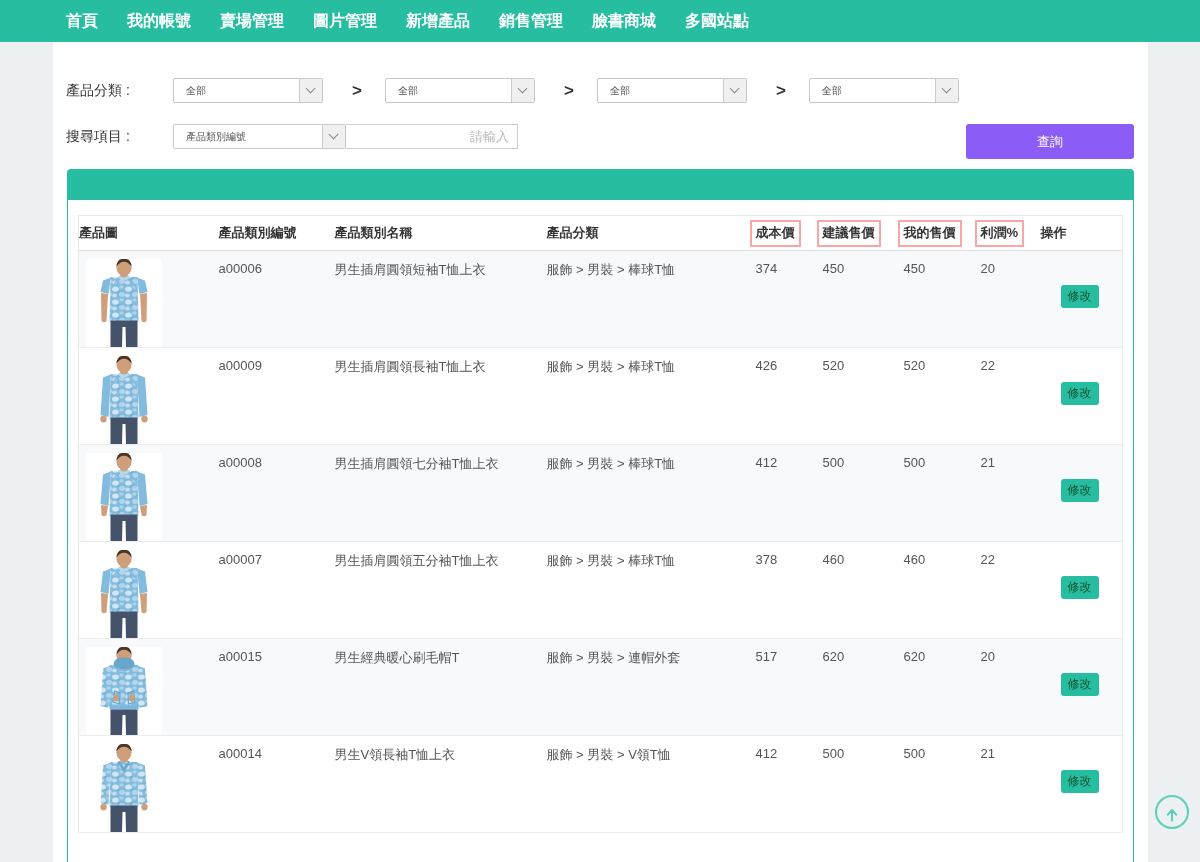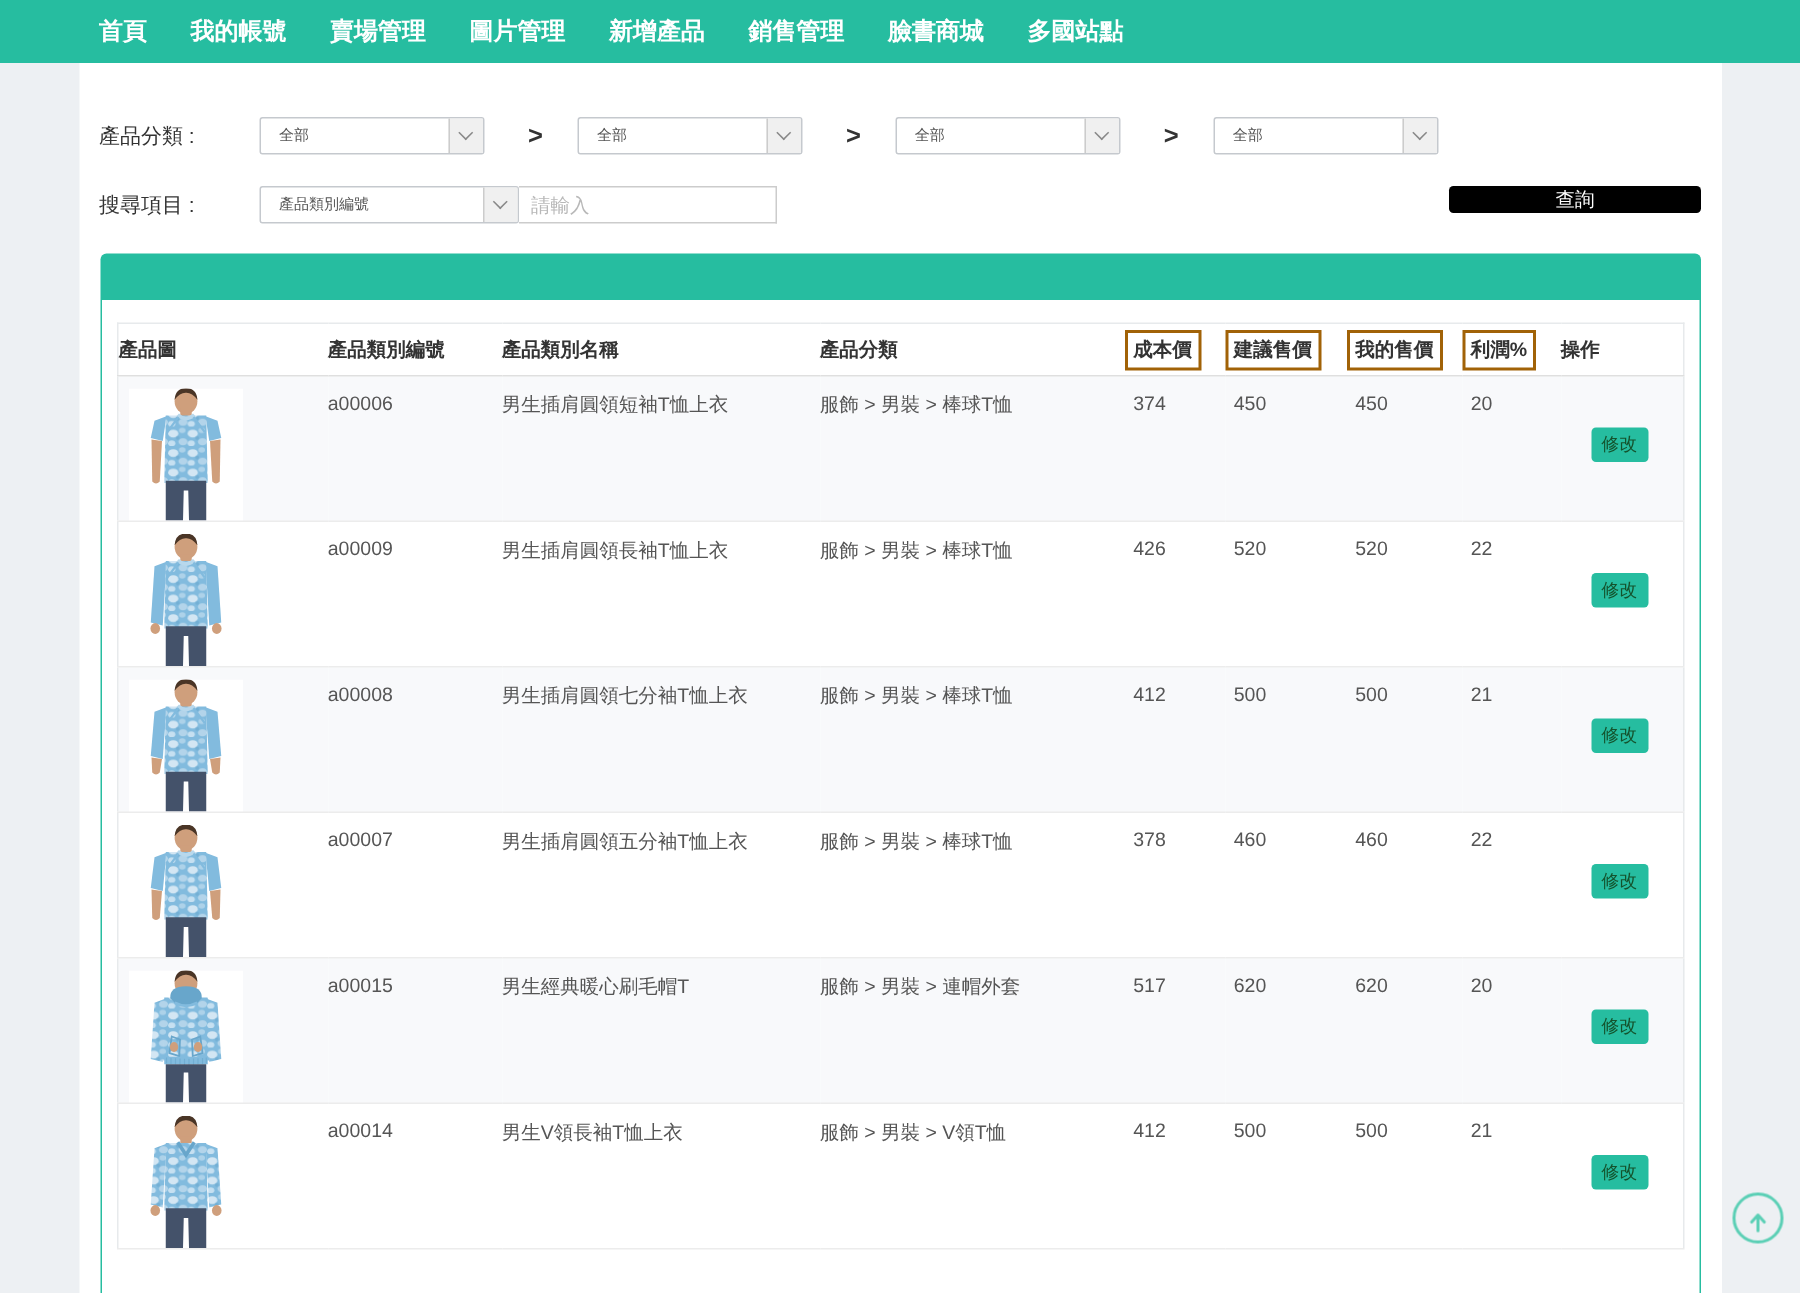--- a/index.html
+++ b/index.html
@@ -12,33 +12,33 @@
   .frow{display:flex;align-items:center;height:25px;}
   .frow1{margin-top:36px;}
   .frow2{margin-top:21px;position:relative;}
   .flabel{width:107px;font-size:14px;color:#333;flex:none;}
   .sel{position:relative;height:25px;border:1px solid #c5c9ce;border-radius:2px;background:#fff;font-size:10px;color:#555;line-height:23px;padding-left:12px;flex:none;}
   .sel .abox{position:absolute;right:0;top:0;width:23px;height:23px;background:#f0f0f0;border-left:1px solid #ccc;}
   .sel .abox:after{content:"";position:absolute;left:7px;top:6px;width:6px;height:6px;border-right:1.5px solid #888;border-bottom:1.5px solid #888;transform:rotate(45deg);}
   .selc{width:150px;}
   .sels{width:173px;}
   .sep{font-size:17px;font-weight:700;color:#333;margin:0 23px 0 29px;flex:none;}
-  .searchbox{width:172px;height:25px;border:1px solid #ccc;border-left:none;font-size:13px;color:#555;padding:0 8px;outline:none;font-family:inherit;}
+  .searchbox{width:172px;height:25px;border:1px solid #ccc;border-left:none;font-size:13px;color:#555;padding:0 8px;outline:none;font-family:inherit;text-align:right;}
   .searchbox::placeholder{color:#b8b8b8;}
-  .qbtn{position:absolute;right:1px;top:0;width:168px;height:18px;background:#000000;color:#fff;border:none;border-radius:3px;font-size:13px;cursor:pointer;font-family:inherit;}
+  .qbtn{position:absolute;right:1px;top:0;width:168px;height:35px;background:#8b5cf6;color:#fff;border:none;border-radius:3px;font-size:13px;cursor:pointer;font-family:inherit;}
   .tpanel{margin:20px 14px 0;}
   .tpanel-head{height:31px;background:#26bda0;border-radius:4px 4px 0 0;}
   .tpanel-body{border:1px solid #26bda0;border-top:none;background:#fff;padding:15px 10px 40px;}
   table.grid{width:100%;border-collapse:collapse;border:1px solid #e7eaec;font-size:13px;table-layout:fixed;}
   table.grid th{height:35px;text-align:left;font-weight:700;color:#333;border-bottom:1px solid #dfdfdf;background:#fff;}
   table.grid td{vertical-align:top;padding-top:10px;color:#555;border-bottom:1px solid #ececec;}
   table.grid tr.odd td{background:#f8f9fb;}
   th.c1,td.c1{padding-left:0;}
   th.cp,td.cp{padding-left:6px;}
-  .hl{display:inline-block;border:2px solid #a16207;padding:2px 4px 3px;margin-left:-6px;}
+  .hl{display:inline-block;border:2px solid #fca5a5;padding:2px 4px 3px;margin-left:-6px;}
   .pimg{display:block;margin:-2px 0 0 7px;}
   .editbtn{display:block;width:38px;height:23px;background:#26bda0;color:#14532d;border:none;border-radius:3px;font-size:12px;margin:24px 0 0 20px;cursor:pointer;font-family:inherit;}
   .totop{position:fixed;left:1155px;top:795px;width:34px;height:34px;border-radius:50%;border:2px solid #5bcfb5;background:transparent;cursor:pointer;padding:0;}
   .totop svg{display:block;margin:5px auto 0;}
 </style>
 </head>
 <body>
 
 <nav class="topnav" id="navBar">
     <span class="nav-item">首頁</span>

